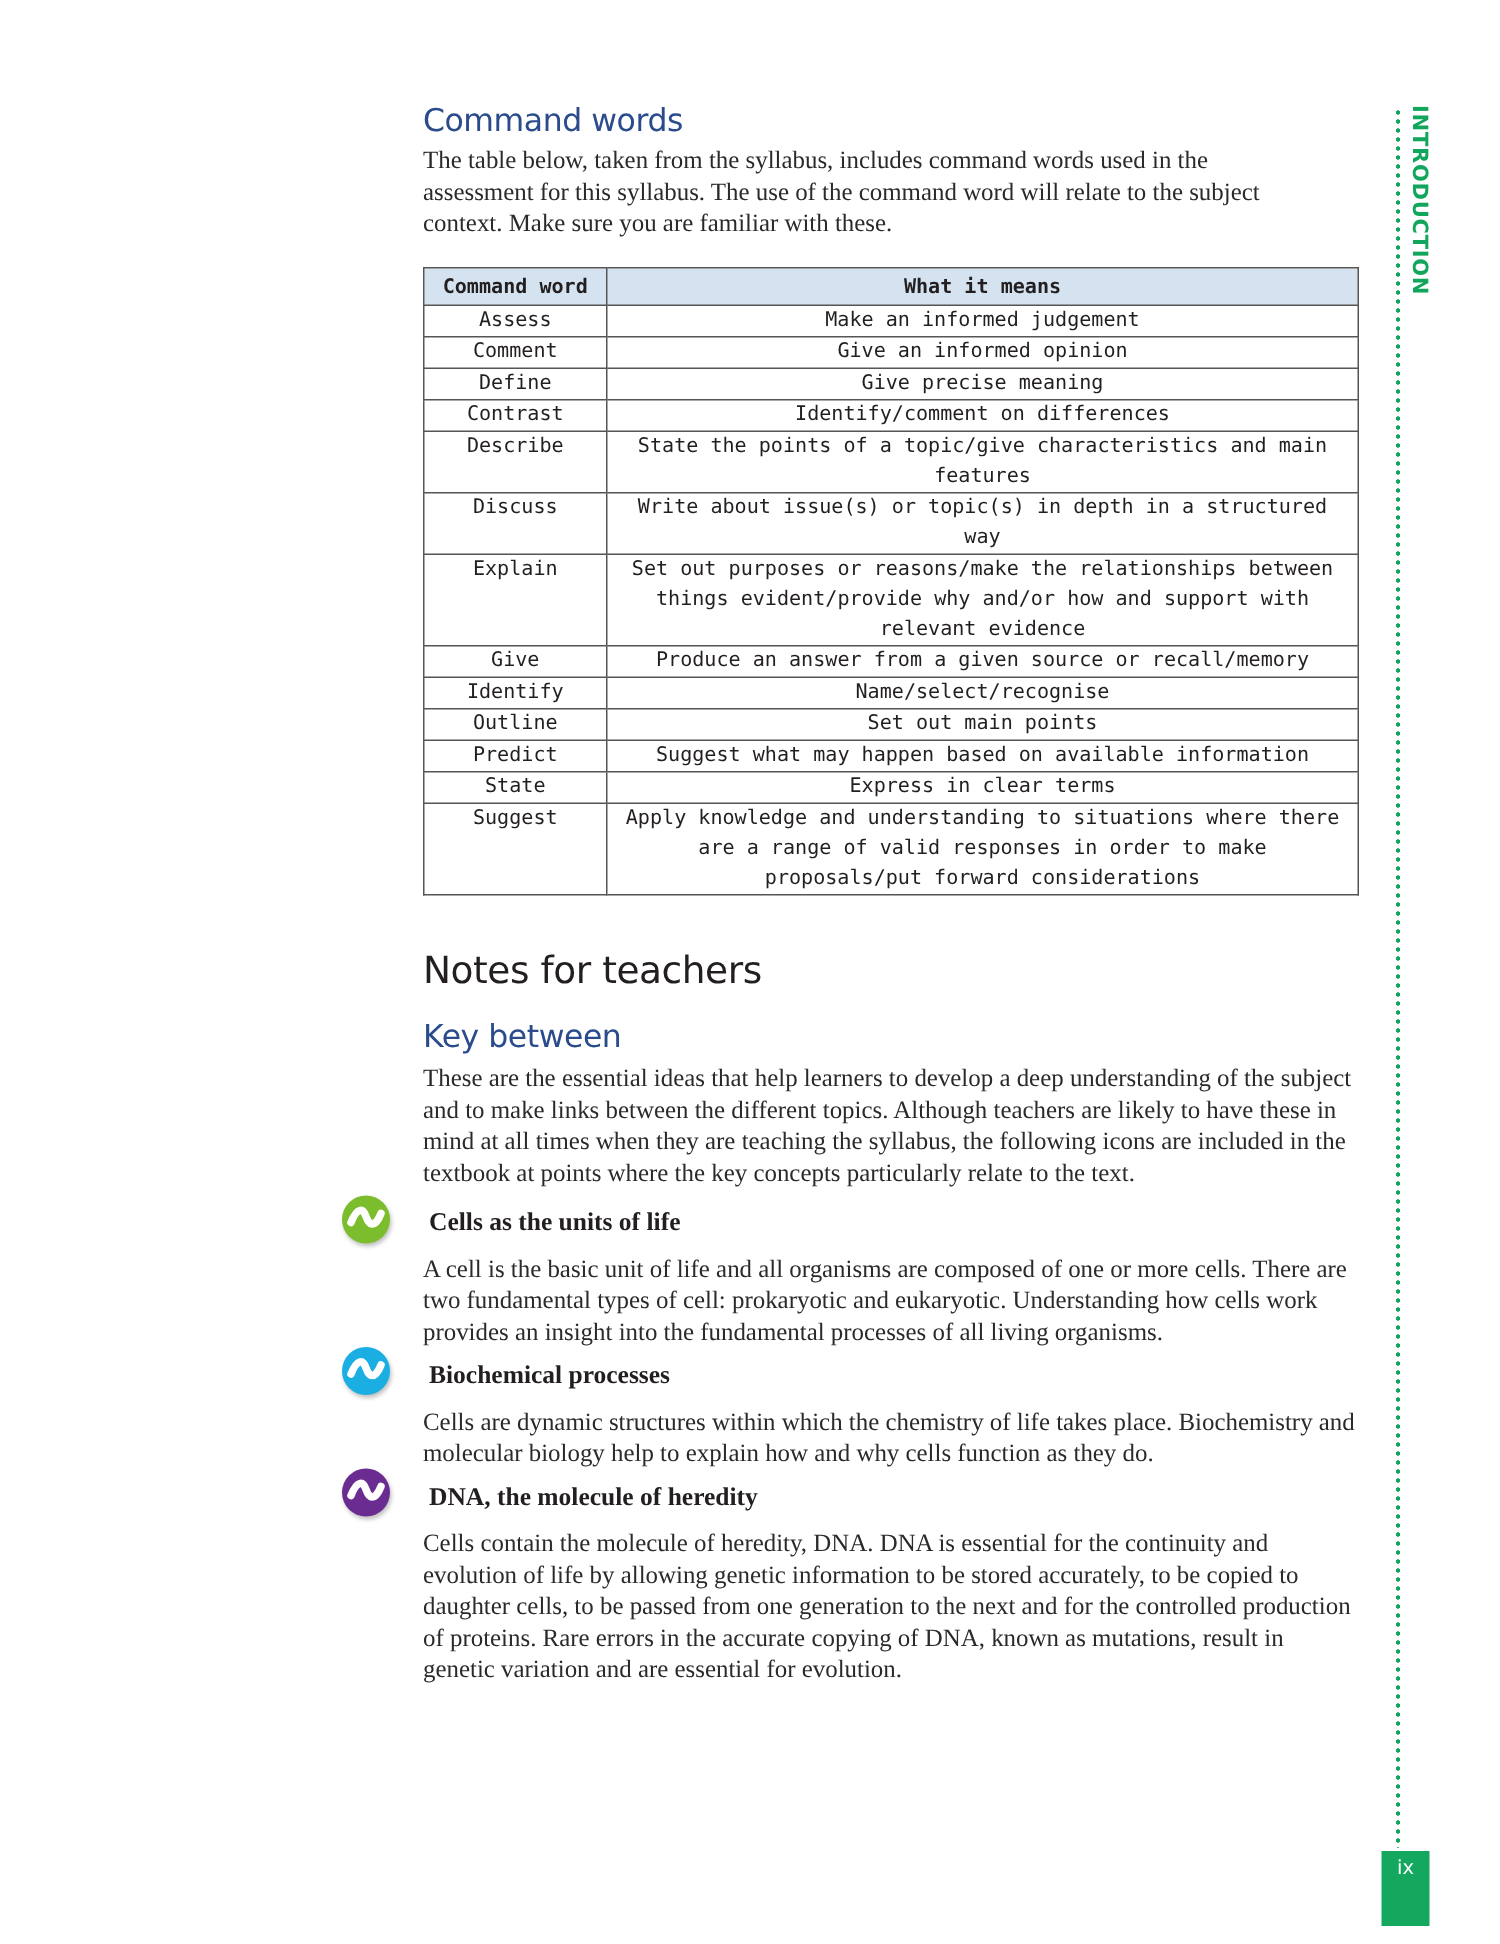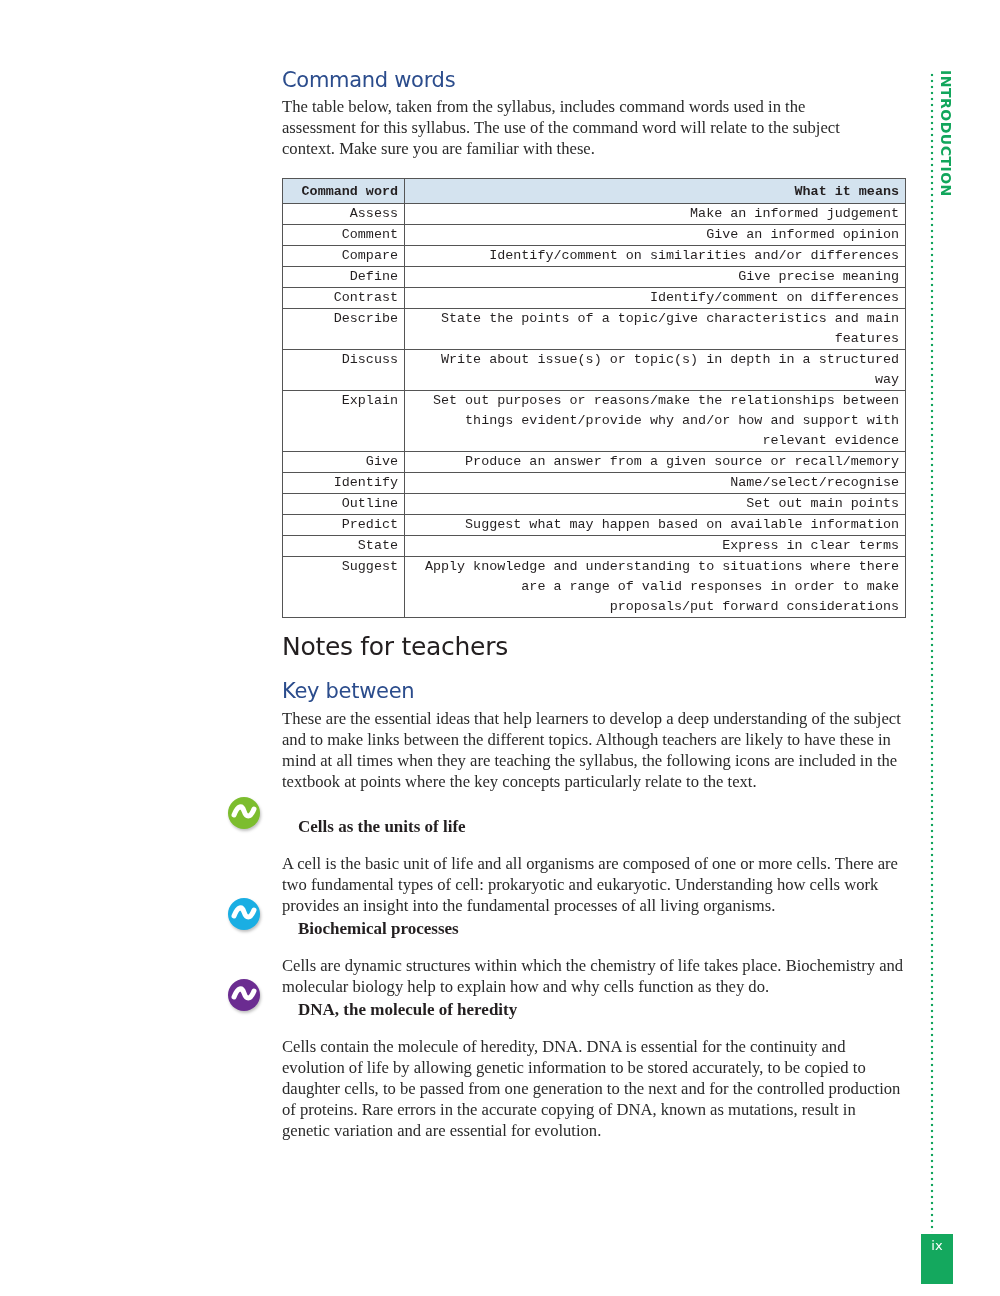--- a/index.html
+++ b/index.html
@@ -3,28 +3,28 @@
 <meta charset="utf-8">
 <style>
   html, body { margin: 0; padding: 0; background: #ffffff; }
   body { width: 1000px; height: 1296px; position: relative; overflow: hidden; }
   .content { position: absolute; left: 282px; top: 64px; width: 625px; color: #231f20; }
   .h-blue { color: #2b4c8c; font-family: "DejaVu Sans", sans-serif; font-weight: normal; margin: 0; }
   .h-cmd { font-size: 21px; line-height: 32px; letter-spacing: -0.3px; }
   .para { font-family: "Liberation Serif", serif; font-size: 16.6px; line-height: 21px; margin: 0; color: #2a2a2a; }
   table.cmd { position: absolute; left: 282px; top: 178px; width: 624px; border-collapse: collapse;
     font-family: "DejaVu Sans Mono", "Liberation Mono", monospace; font-size: 13.4px; color: #231f20; }
-  table.cmd td, table.cmd th { border: 1px solid #555; padding: 0 6px; line-height: 20px; vertical-align: top; text-align: right; font-family: Liberation Mono, monospace; }
+  table.cmd td, table.cmd th { border: 1px solid #555; padding: 0 6px; line-height: 20px; vertical-align: top; text-align: center; }
   table.cmd th { background: #d4e3ef; font-weight: bold; padding-top: 3px; padding-bottom: 1px; }
   table.cmd col.c1 { width: 122px; }
   .h-notes { position: absolute; left: 282px; top: 632px; font-family: "DejaVu Sans", sans-serif;
     font-size: 25px; color: #231f20; font-weight: normal; margin: 0; letter-spacing: -0.3px; }
   .h-key { position: absolute; left: 282px; top: 675px; font-size: 21px; }
   .block { position: absolute; left: 282px; width: 625px; }
-  .concept-title { font-family: "Liberation Serif", serif; font-size: 17px; font-weight: bold; color: #231f20; margin: 16px; line-height: 21px; }
+  .concept-title { font-family: "Liberation Serif", serif; font-size: 17px; font-weight: bold; color: #231f20; margin: 4px; line-height: 21px; }
   .kc-icon { position: absolute; width: 32px; height: 32px; border-radius: 50%; box-shadow: 1px 2px 3px rgba(0,0,0,0.25); }
   .kc-icon svg { width: 32px; height: 32px; display: block; }
   .side-tab { position: absolute; left: 938px; top: 70px; width: 20px; height: 130px; }
   .side-tab span { position: absolute; left: 0; top: 0; writing-mode: vertical-rl; font-family: "DejaVu Sans", sans-serif;
     font-weight: bold; font-size: 14px; color: #12a65c; letter-spacing: 0.5px; }
   .dots { position: absolute; left: 930px; top: 72px; width: 4px; height: 1160px;
     background-image: radial-gradient(circle, #12a65c 1.3px, transparent 1.6px); background-size: 4px 6px; background-repeat: repeat-y; }
   .page-num { position: absolute; left: 921px; top: 1234px; width: 32px; height: 50px; background: #14a85e; color: #fff;
     font-family: "DejaVu Sans", sans-serif; font-size: 13px; text-align: center; line-height: 24px; }
 </style>
@@ -54,24 +54,20 @@
     </tr>
   </thead>
   <tbody id="cmd-body">
       <tr>
         <td>Assess</td>
         <td>Make an informed judgement</td>
       </tr>
       <tr>
         <td>Comment</td>
         <td>Give an informed opinion</td>
-      </tr>
-      <tr>
-        <td>Compare</td>
-        <td>Identify/comment on similarities and/or differences</td>
       </tr>
       <tr>
         <td>Define</td>
         <td>Give precise meaning</td>
       </tr>
       <tr>
         <td>Contrast</td>
         <td>Identify/comment on differences</td>
       </tr>
       <tr>

